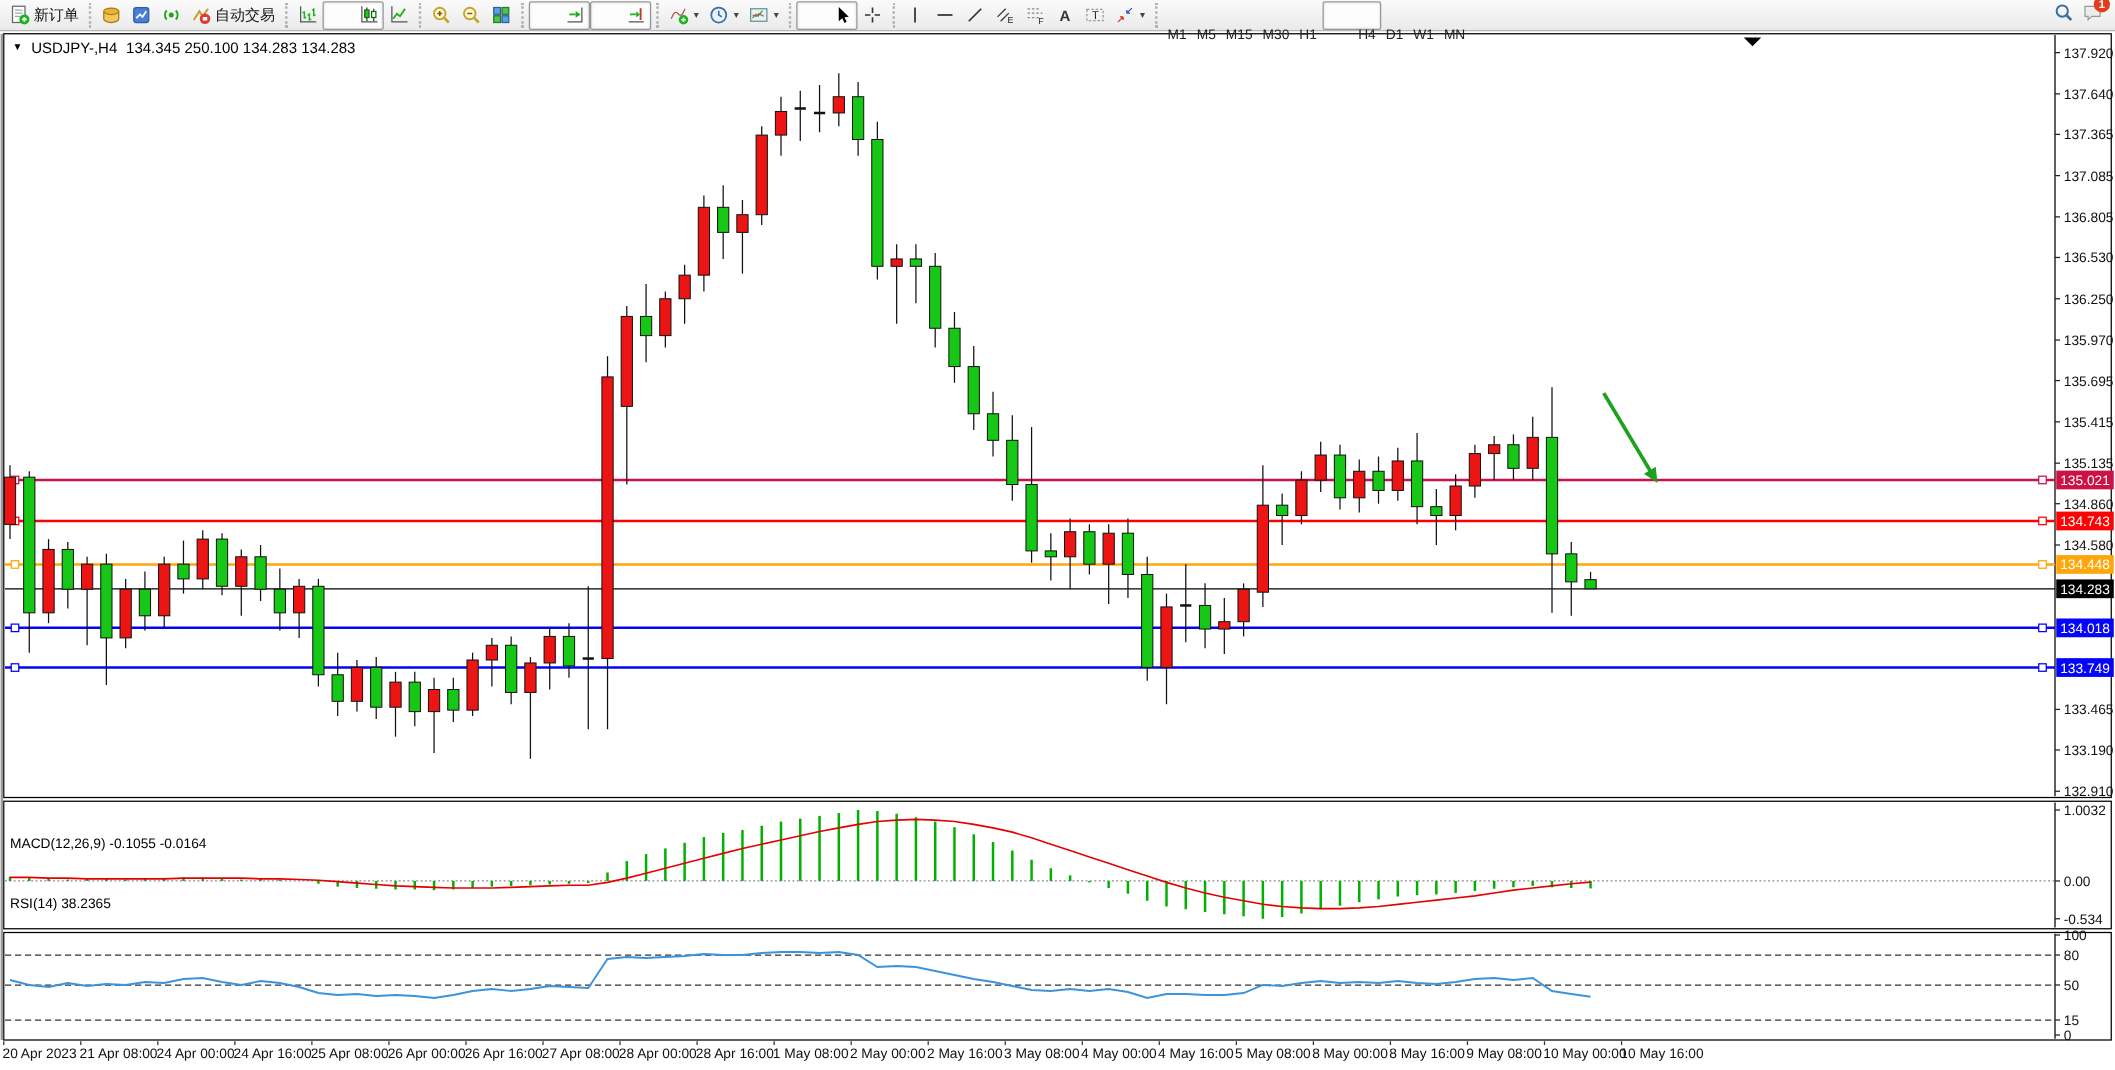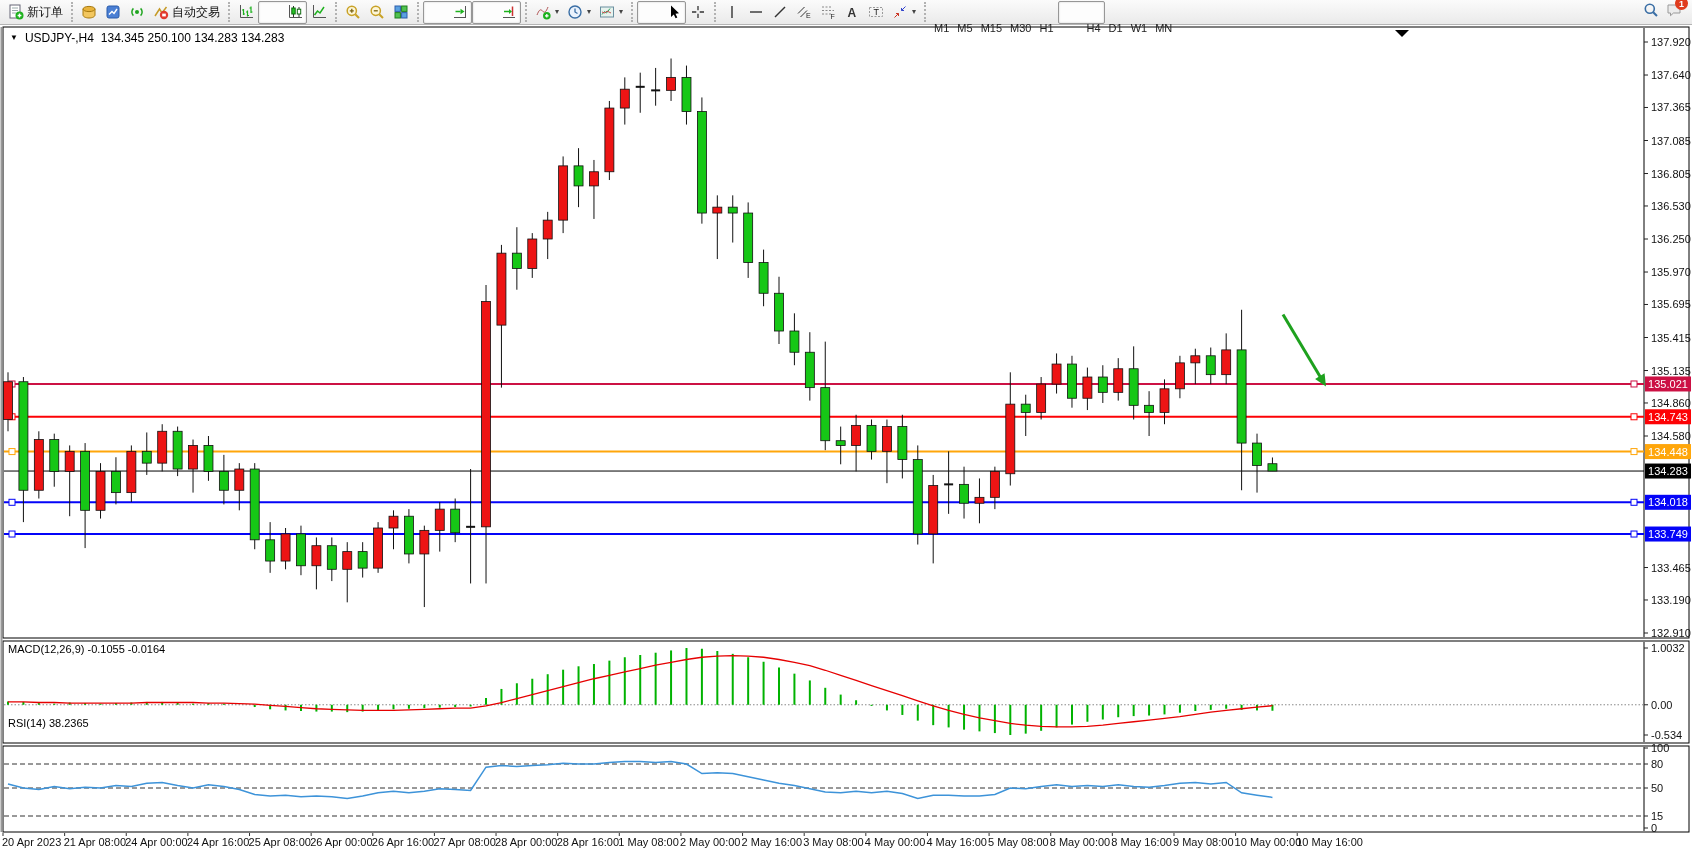--- a/index.html
+++ b/index.html
@@ -14,21 +14,21 @@
   .caret{font-size:8px;color:#444;margin-left:1px;line-height:1;}
   .tb-sep{width:0;height:20px;border-left:2px dotted #b2b2b2;margin:0 4px;}
   .tb-right{margin-left:auto;display:flex;align-items:center;gap:7px;padding-right:6px;}
   .badge-wrap{position:relative;display:inline-flex;}
   .badge{position:absolute;top:-5px;right:-6px;background:#e03c1e;color:#fff;border-radius:50%;width:13px;height:13px;
          font-size:9px;display:flex;align-items:center;justify-content:center;font-weight:bold;}
   .workspace{position:absolute;top:25px;left:0;width:1692px;height:831px;background:#fff;}
   .chart-title{position:absolute;left:10px;top:6px;font-size:12px;color:#000;display:flex;gap:7px;align-items:center;z-index:3;}
   .tri{font-size:8px;line-height:1;}
   .ind-label{position:absolute;left:8px;font-size:11px;color:#000;z-index:3;}
-  #macd-label{top:618px;}
+  #macd-label{top:644px;}
   #rsi-label{top:692px;}
   svg text{font-family:"Liberation Sans","DejaVu Sans",sans-serif;}
 </style>
 </head>
 <body>
 
 <div class="app">
   <div class="toolbar" id="toolbar">
       <div class="tb-btn">
         <span>

